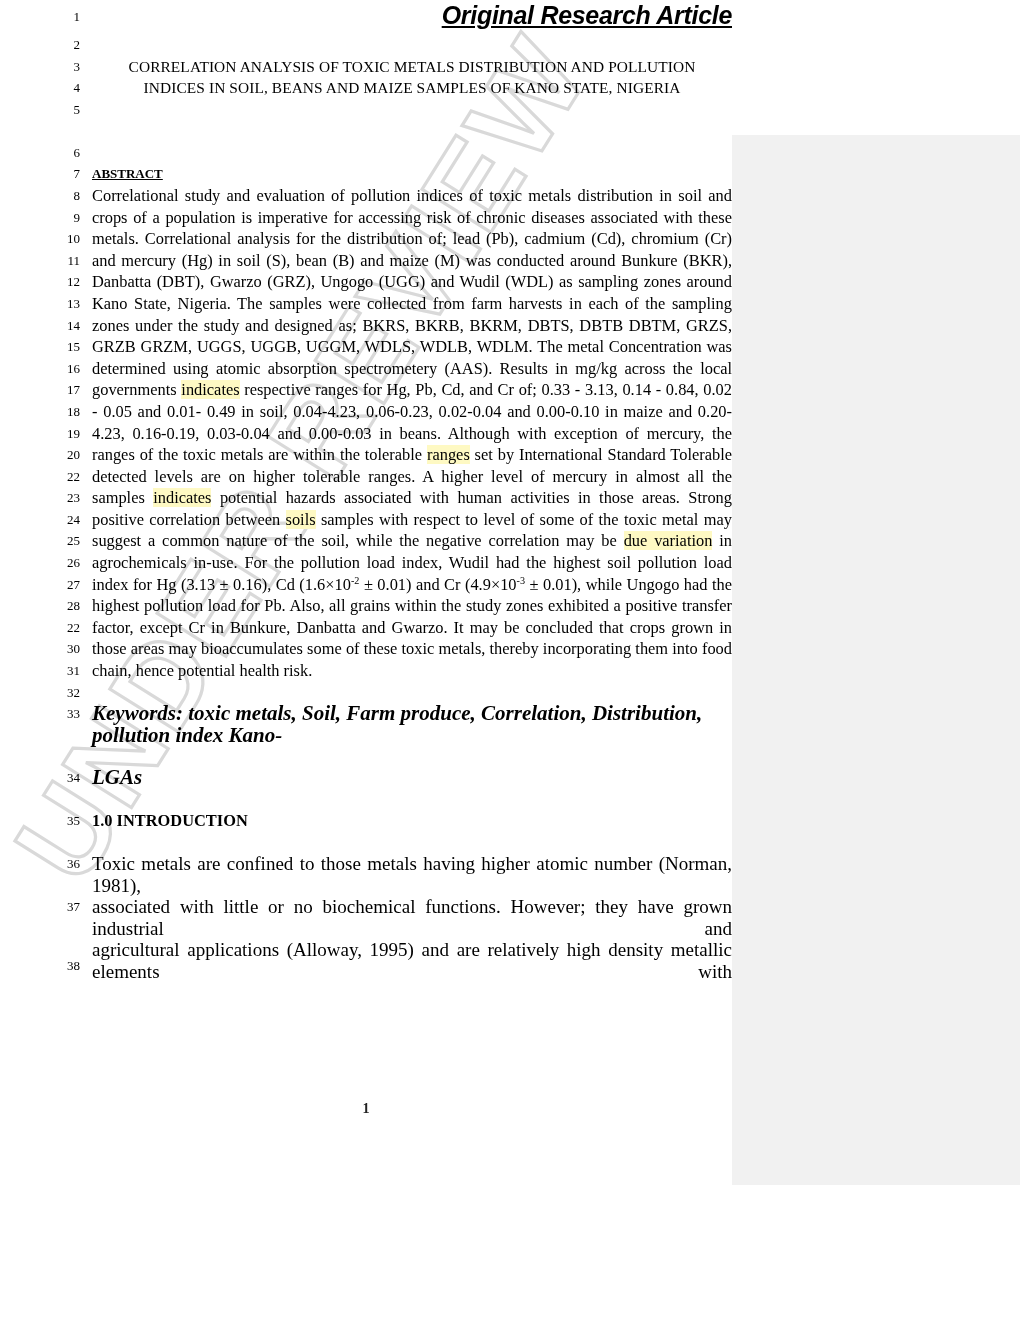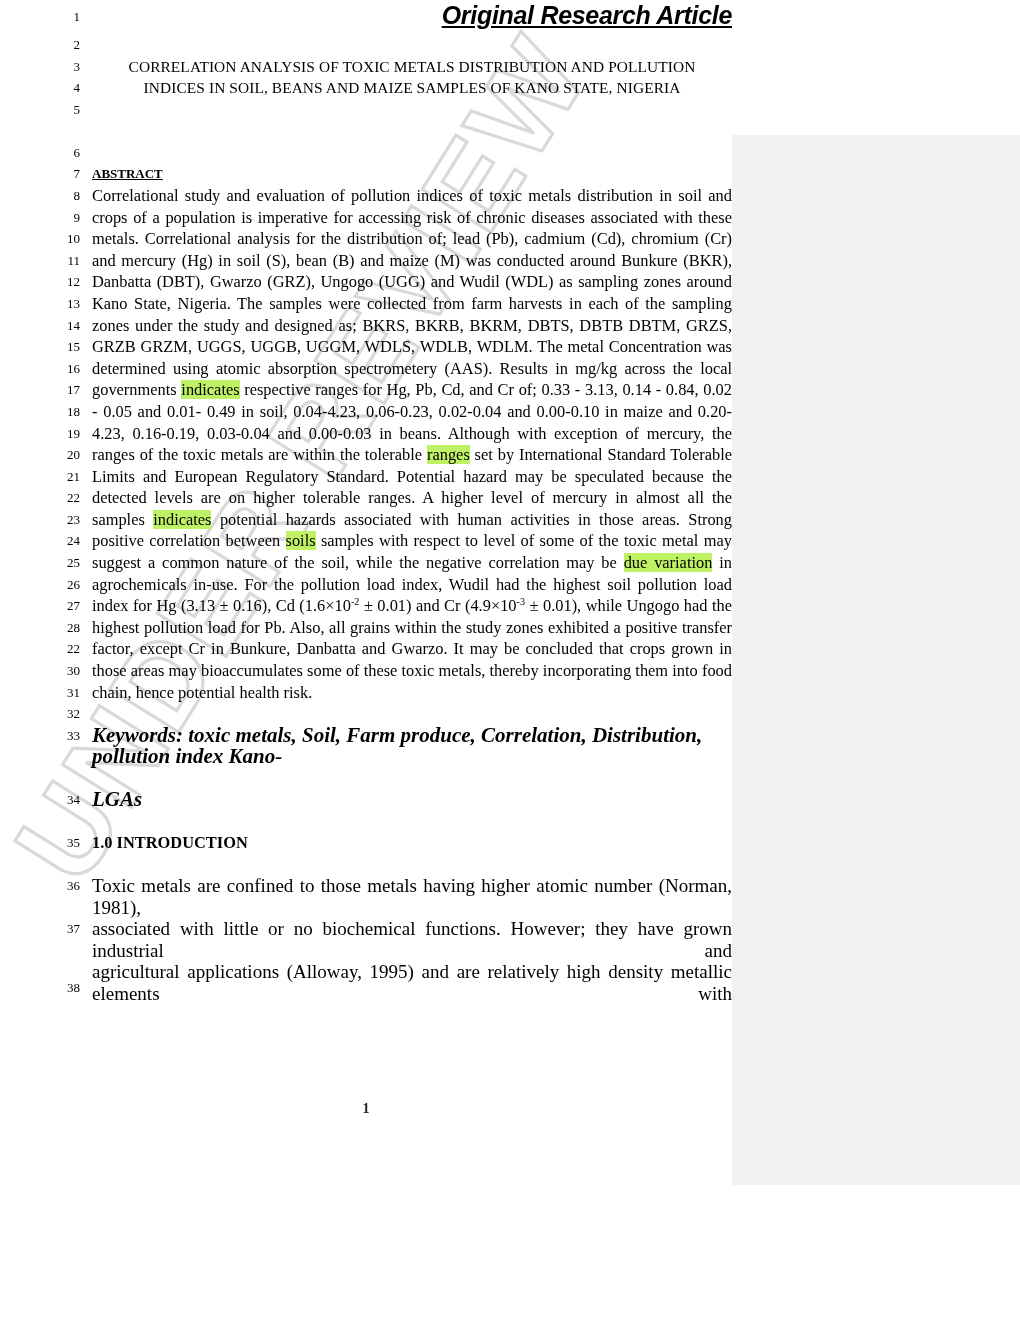--- a/index.html
+++ b/index.html
@@ -140,21 +140,21 @@
   .intro-tx {
     margin-left: 92px;
     margin-right: 288px;
     font-size: 19px;
     line-height: 21.6px;
     text-align: justify;
     text-align-last: justify;
   }
 
   mark.hl {
-    background: #bef264;
+    background: #fef9c3;
     color: #000;
     padding: 0;
   }
 
   sup { font-size: 0.62em; vertical-align: super; line-height: 0; }
 
   .page-no {
     position: absolute;
     left: 0;
     top: 1101px;
@@ -265,24 +265,20 @@
       <span class="ln">19</span>
       <div class="tx just">4.23, 0.16-0.19, 0.03-0.04 and 0.00-0.03 in beans.  Although with exception of mercury, the</div>
     </div>
 
     <div class="ln-row">
       <span class="ln">20</span>
       <div class="tx just"><span>ranges of the toxic metals are within the tolerable </span><mark class="hl">ranges</mark><span> set by International Standard Tolerable</span></div>
     </div>
 
     <div class="ln-row">
-      <span class="ln">21</span>
-      <div class="tx just">Limits and European Regulatory Standard. Potential hazard may be speculated because the</div>
-    </div>
-    <div class="ln-row">
       <span class="ln">22</span>
       <div class="tx just">detected levels are on higher tolerable ranges. A higher level of mercury in almost all the</div>
     </div>
 
     <div class="ln-row">
       <span class="ln">23</span>
       <div class="tx just"><span>samples </span><mark class="hl">indicates</mark><span> potential hazards associated with human activities in those areas. Strong</span></div>
     </div>
 
     <div class="ln-row">

